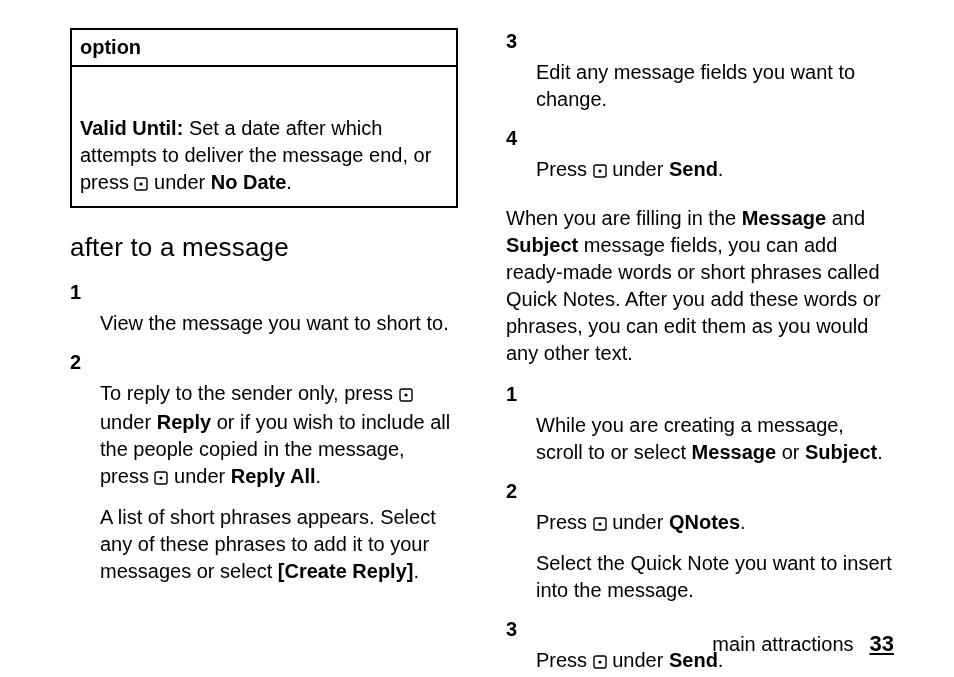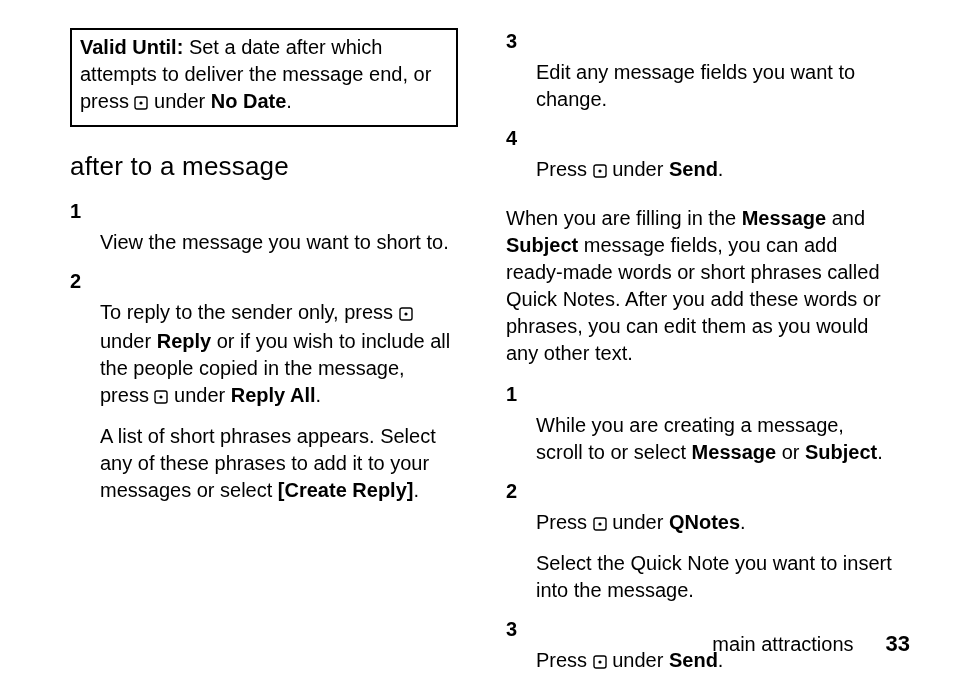--- a/index.html
+++ b/index.html
@@ -31,20 +31,21 @@
     border: 2px solid #000;
     margin-bottom: 22px;
   }
   .option-head {
     border-bottom: 2px solid #000;
     padding: 4px 8px;
   }
   .option-body {
     padding: 4px 8px 8px 8px;
     font-weight: 300;
+    margin-top: 44px;
   }
   .condensed-bold {
     font-family: "Arial Narrow", Arial, sans-serif;
     font-stretch: condensed;
     font-weight: 700;
   }
   h2.section {
     font-size: 26px;
     font-weight: 300;
     margin: 0 0 14px 0;
@@ -70,44 +71,46 @@
     margin-top: 31px;
   }
   .softkey {
     display: inline-block;
     vertical-align: -2px;
   }
   .il { display:inline; } 
   .footer {
     position: absolute;
     bottom: 18px;
-    right: 44px;
+    right: 60px;
     display: flex;
     align-items: baseline;
-    column-gap: 32px;
+    column-gap: 16px;
   }
   .footer-label {
     font-size: 20px;
     font-weight: 300;
   }
   .page-num {
     font-family: "Arial Narrow", Arial, sans-serif;
     font-stretch: condensed;
     font-weight: 700;
     font-size: 22px;
+    text-decoration: underline;
   }
 </style>
 </head>
 <body>
 
 <div class="page">
 
   <div class="col">
 
     <div class="option-box">
+      <div class="option-head condensed-bold">option</div>
       <div class="option-body">
         <span class="condensed-bold il">Valid Until:</span><span class="il"> Set a date after which attempts to deliver the message end, or press </span><span class="softkey"><svg width="14" height="14" viewBox="0 0 14 14">
               <rect x="1" y="1" width="12" height="12" rx="2" ry="2" fill="none" stroke="#000" stroke-width="1.4"></rect>
               <circle cx="7" cy="7" r="1.6" fill="#000"></circle>
             </svg></span><span class="il"> under </span><span class="condensed-bold il">No Date</span><span class="il">.</span>
       </div>
     </div>
 
     <h2 class="section">after to a message</h2>
 

